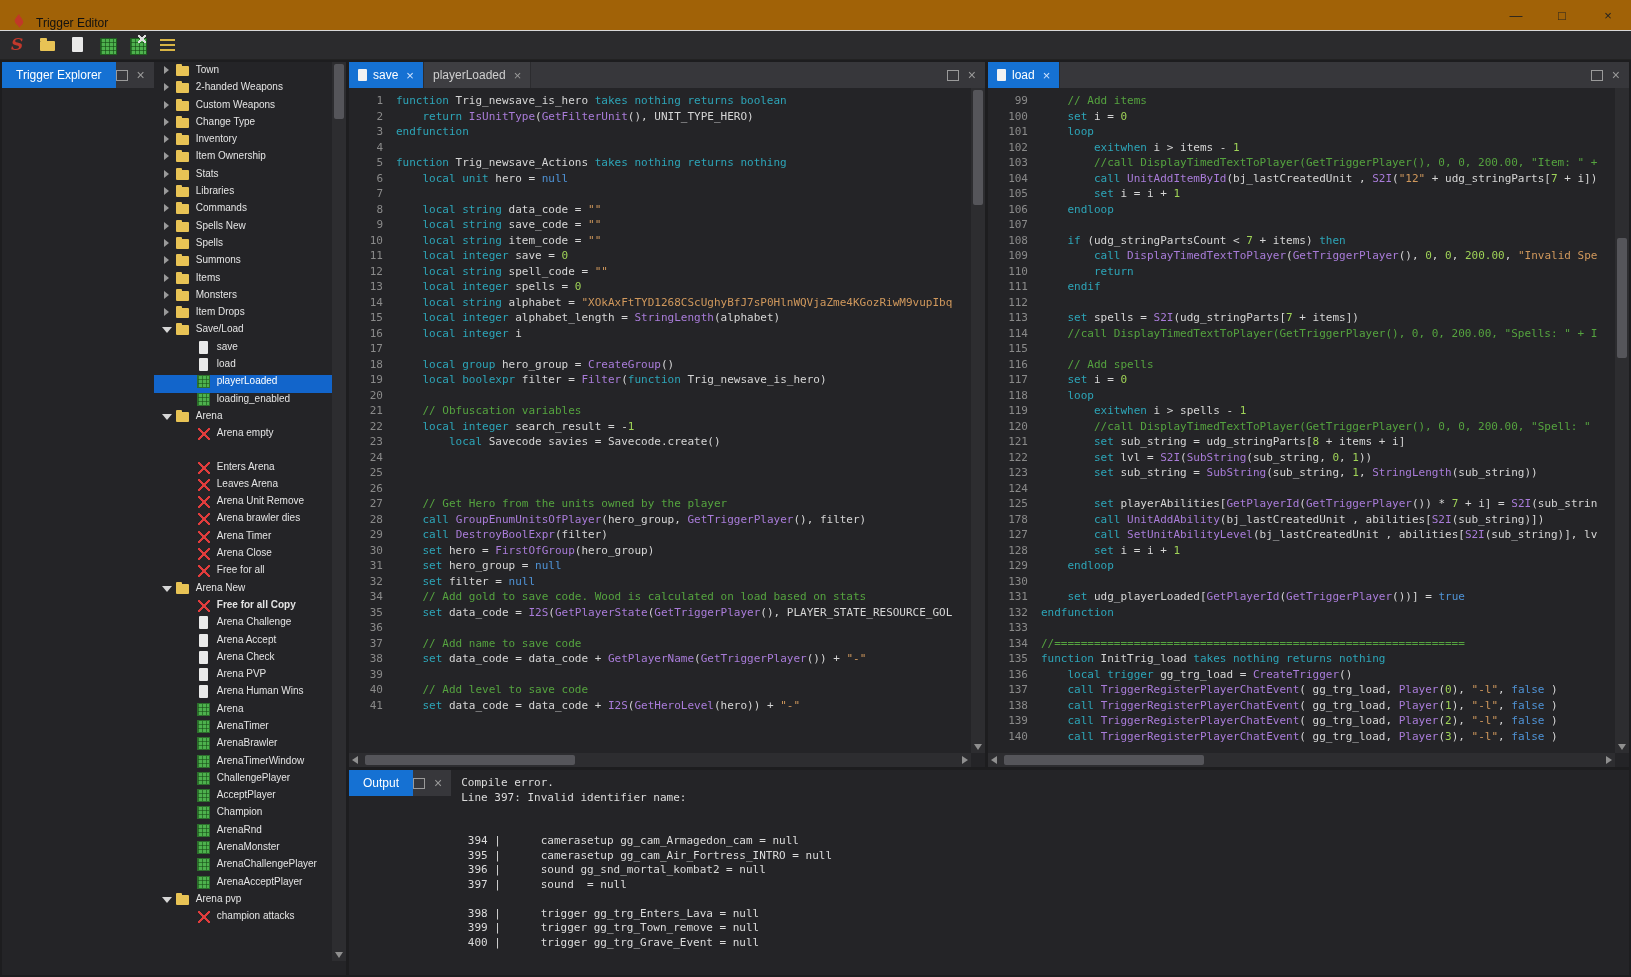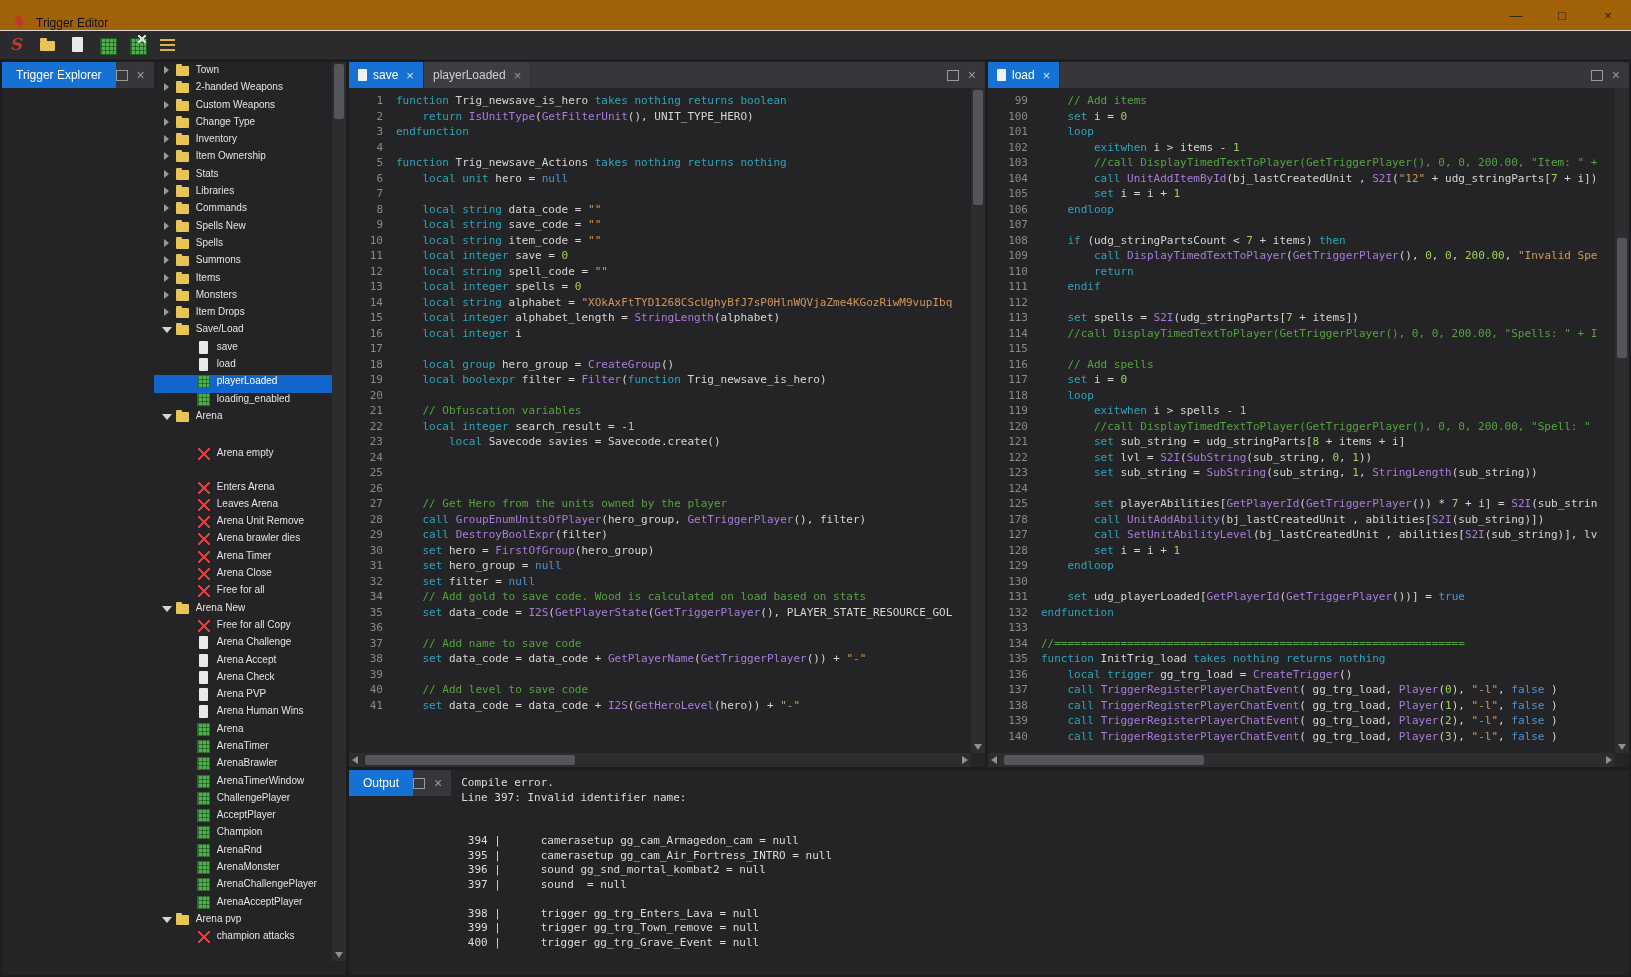--- a/index.html
+++ b/index.html
@@ -242,21 +242,21 @@
             <div class="trow" style="padding-left: 27px;">
               <span class="arrow"></span>
               <span class="ti script"></span>
               <span class="tlabel">loading_enabled</span>
             </div>
             <div class="trow" style="padding-left: 6px;">
               <span class="arrow expanded"></span>
               <span class="ti folder"></span>
               <span class="tlabel">Arena</span>
             </div>
-            <div class="trow" style="padding-left: 27px; margin-top: 20px;">
+            <div class="trow" style="padding-left: 27px;">
               <span class="arrow"></span>
               <span class="ti disabled"></span>
               <span class="tlabel">Arena empty</span>
             </div>
             <div class="trow" style="padding-left: 27px; margin-top: 16px;">
               <span class="arrow"></span>
               <span class="ti disabled"></span>
               <span class="tlabel">Enters Arena</span>
             </div>
             <div class="trow" style="padding-left: 27px;">
@@ -287,21 +287,21 @@
             <div class="trow" style="padding-left: 27px;">
               <span class="arrow"></span>
               <span class="ti disabled"></span>
               <span class="tlabel">Free for all</span>
             </div>
             <div class="trow" style="padding-left: 6px;">
               <span class="arrow expanded"></span>
               <span class="ti folder"></span>
               <span class="tlabel">Arena New</span>
             </div>
-            <div class="trow" style="padding-left: 27px;">
+            <div class="trow" style="padding-left: 27px; font-weight: bold;">
               <span class="arrow"></span>
               <span class="ti disabled"></span>
               <span class="tlabel">Free for all Copy</span>
             </div>
             <div class="trow" style="padding-left: 27px;">
               <span class="arrow"></span>
               <span class="ti file"></span>
               <span class="tlabel">Arena Challenge</span>
             </div>
             <div class="trow" style="padding-left: 27px;">

